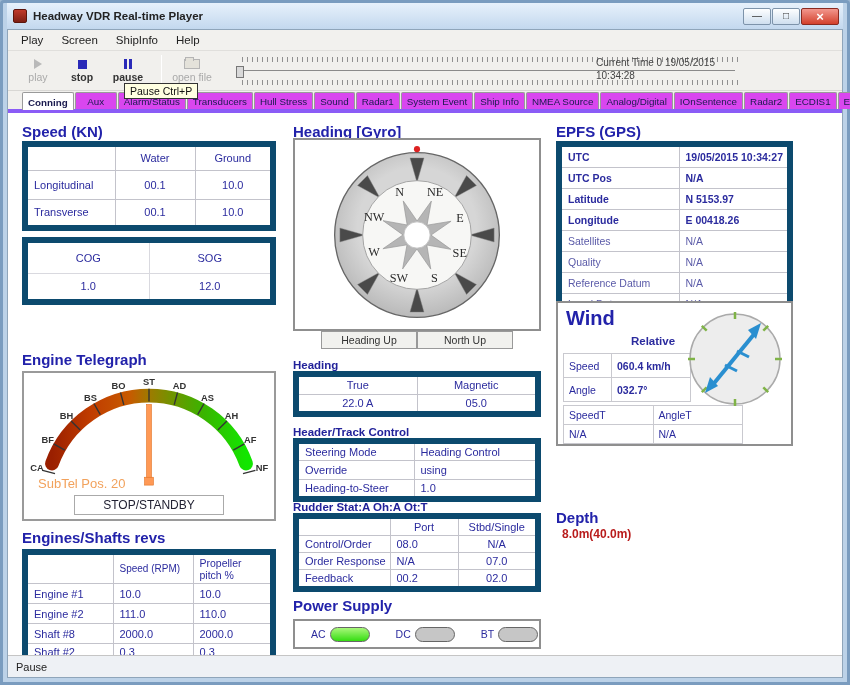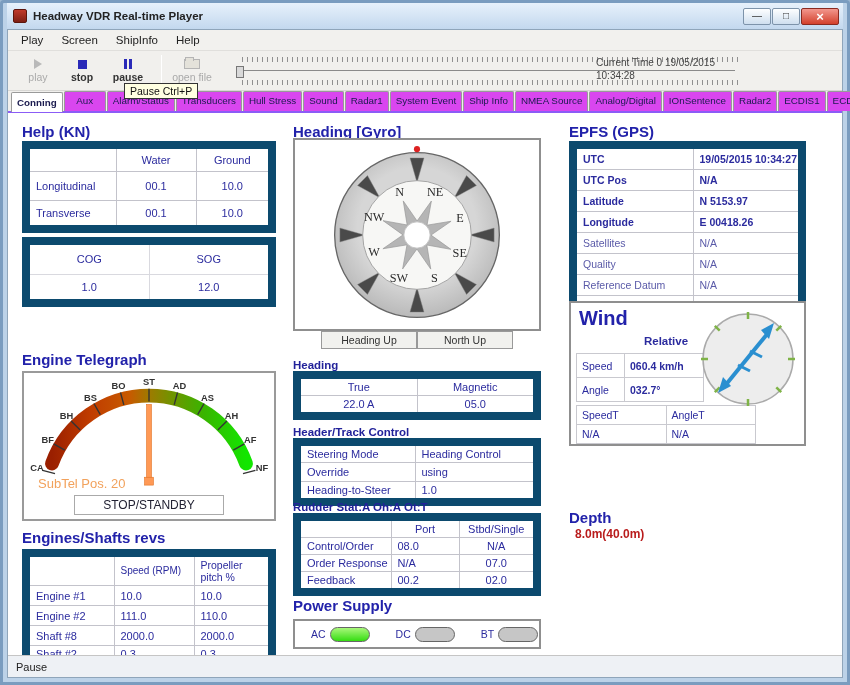--- a/index.html
+++ b/index.html
@@ -48,40 +48,40 @@
   .slider .ticks.t { top:0; } .slider .ticks.b { bottom:0; }
   .slider .line { position:absolute; left:4px; right:6px; top:13px; height:1px; background:#8a8a8a; }
   .slider .handle { position:absolute; left:0px; top:9px; width:8px; height:12px;
                     background:#d9d9d9; border:1px solid #777; }
   .cur-time { position:absolute; left:588px; top:5px; font-size:10px; color:#444; line-height:13px; }
 
   .tooltip { position:absolute; left:121px; top:80px; z-index:20; background:#ffffe1;
              border:1px solid #333; font-size:10.5px; color:#111; padding:1px 5px; white-space:nowrap; }
 
   
-  .tabbar { height:22px; display:flex; background:#f1f0ed;
-            border-bottom:2px solid #8b5cf6; padding-left:3px; }
+  .tabbar { height:22px; display:flex; align-items:flex-end; background:#f1f0ed;
+            border-bottom:4px solid #8b5cf6; padding-left:14px; }
   .tab { font-size:9.8px; color:#1a1a4e; border:1px solid #9a9a9a; border-bottom:none;
          background:#d946ef; padding:3px 5px 2px 5px; margin-right:1px; white-space:nowrap;
          border-radius:2px 2px 0 0; }
   .tab.active { background:#fff; font-weight:bold; padding-top:4px; position:relative; top:1px; }
 
   
   .content { position:relative; height:542px; background:#fff; overflow:hidden; }
   .col { position:absolute; top:0; }
   .col.c1 { left:14px;  width:254px; }
   .col.c2 { left:285px; width:248px; }
-  .col.c3 { left:548px; width:237px;margin-left:13px; }
+  .col.c3 { left:548px; width:237px; }
   .blk { position:absolute; left:0; right:0; }
 
   .sec-title { font-size:15px; font-weight:bold; color:#2222aa; }
   .sub-title { font-size:11.5px; font-weight:bold; color:#22229a; }
 
   table { border-collapse:collapse; table-layout:fixed; width:100%; background:#fff; }
-  .tbl { border:8px solid #0c4a6e; }
+  .tbl { border:6px solid #0c4a6e; }
   .tbl td { border:1px solid #c3c3cb; font-size:11px; color:#2b2b9e; padding:2px 6px;
             overflow:hidden; white-space:nowrap; }
   .tc td { text-align:center; }
 
   .gauge-panel { border:2px solid #9a9a9a; background:#fff; height:150px; position:relative; }
   .subtel { position:absolute; left:14px; bottom:28px; font-size:13px; color:#f2a25c; }
   .et-btn { position:absolute; left:50%; transform:translateX(-50%); bottom:4px; width:150px; height:20px;
             border:1px solid #aaa; background:#fff; font-size:12px; color:#223; text-align:center; line-height:18px; }
 
   .compass-panel { border:2px solid #8f8f8f; background:#fff; height:193px;
@@ -197,21 +197,21 @@
       <span class="tab">Radar2</span>
       <span class="tab">ECDIS1</span>
       <span class="tab">ECDIS2</span>
     </div>
 
     <div class="tooltip">Pause Ctrl+P</div>
 
     <div class="content">
 
       <div class="col c1">
-        <div class="blk sec-title" style="top:10px">Help (KN)</div>
+        <div class="blk sec-title" style="top:10px">Speed (KN)</div>
 
         <table class="tbl tc" style="position:absolute;top:28px">
           <colgroup>
               <col style="width:90px">
               <col style="width:80px">
               <col>
             </colgroup>
           <tbody>
               <tr style="height:26px">
             <td></td>

